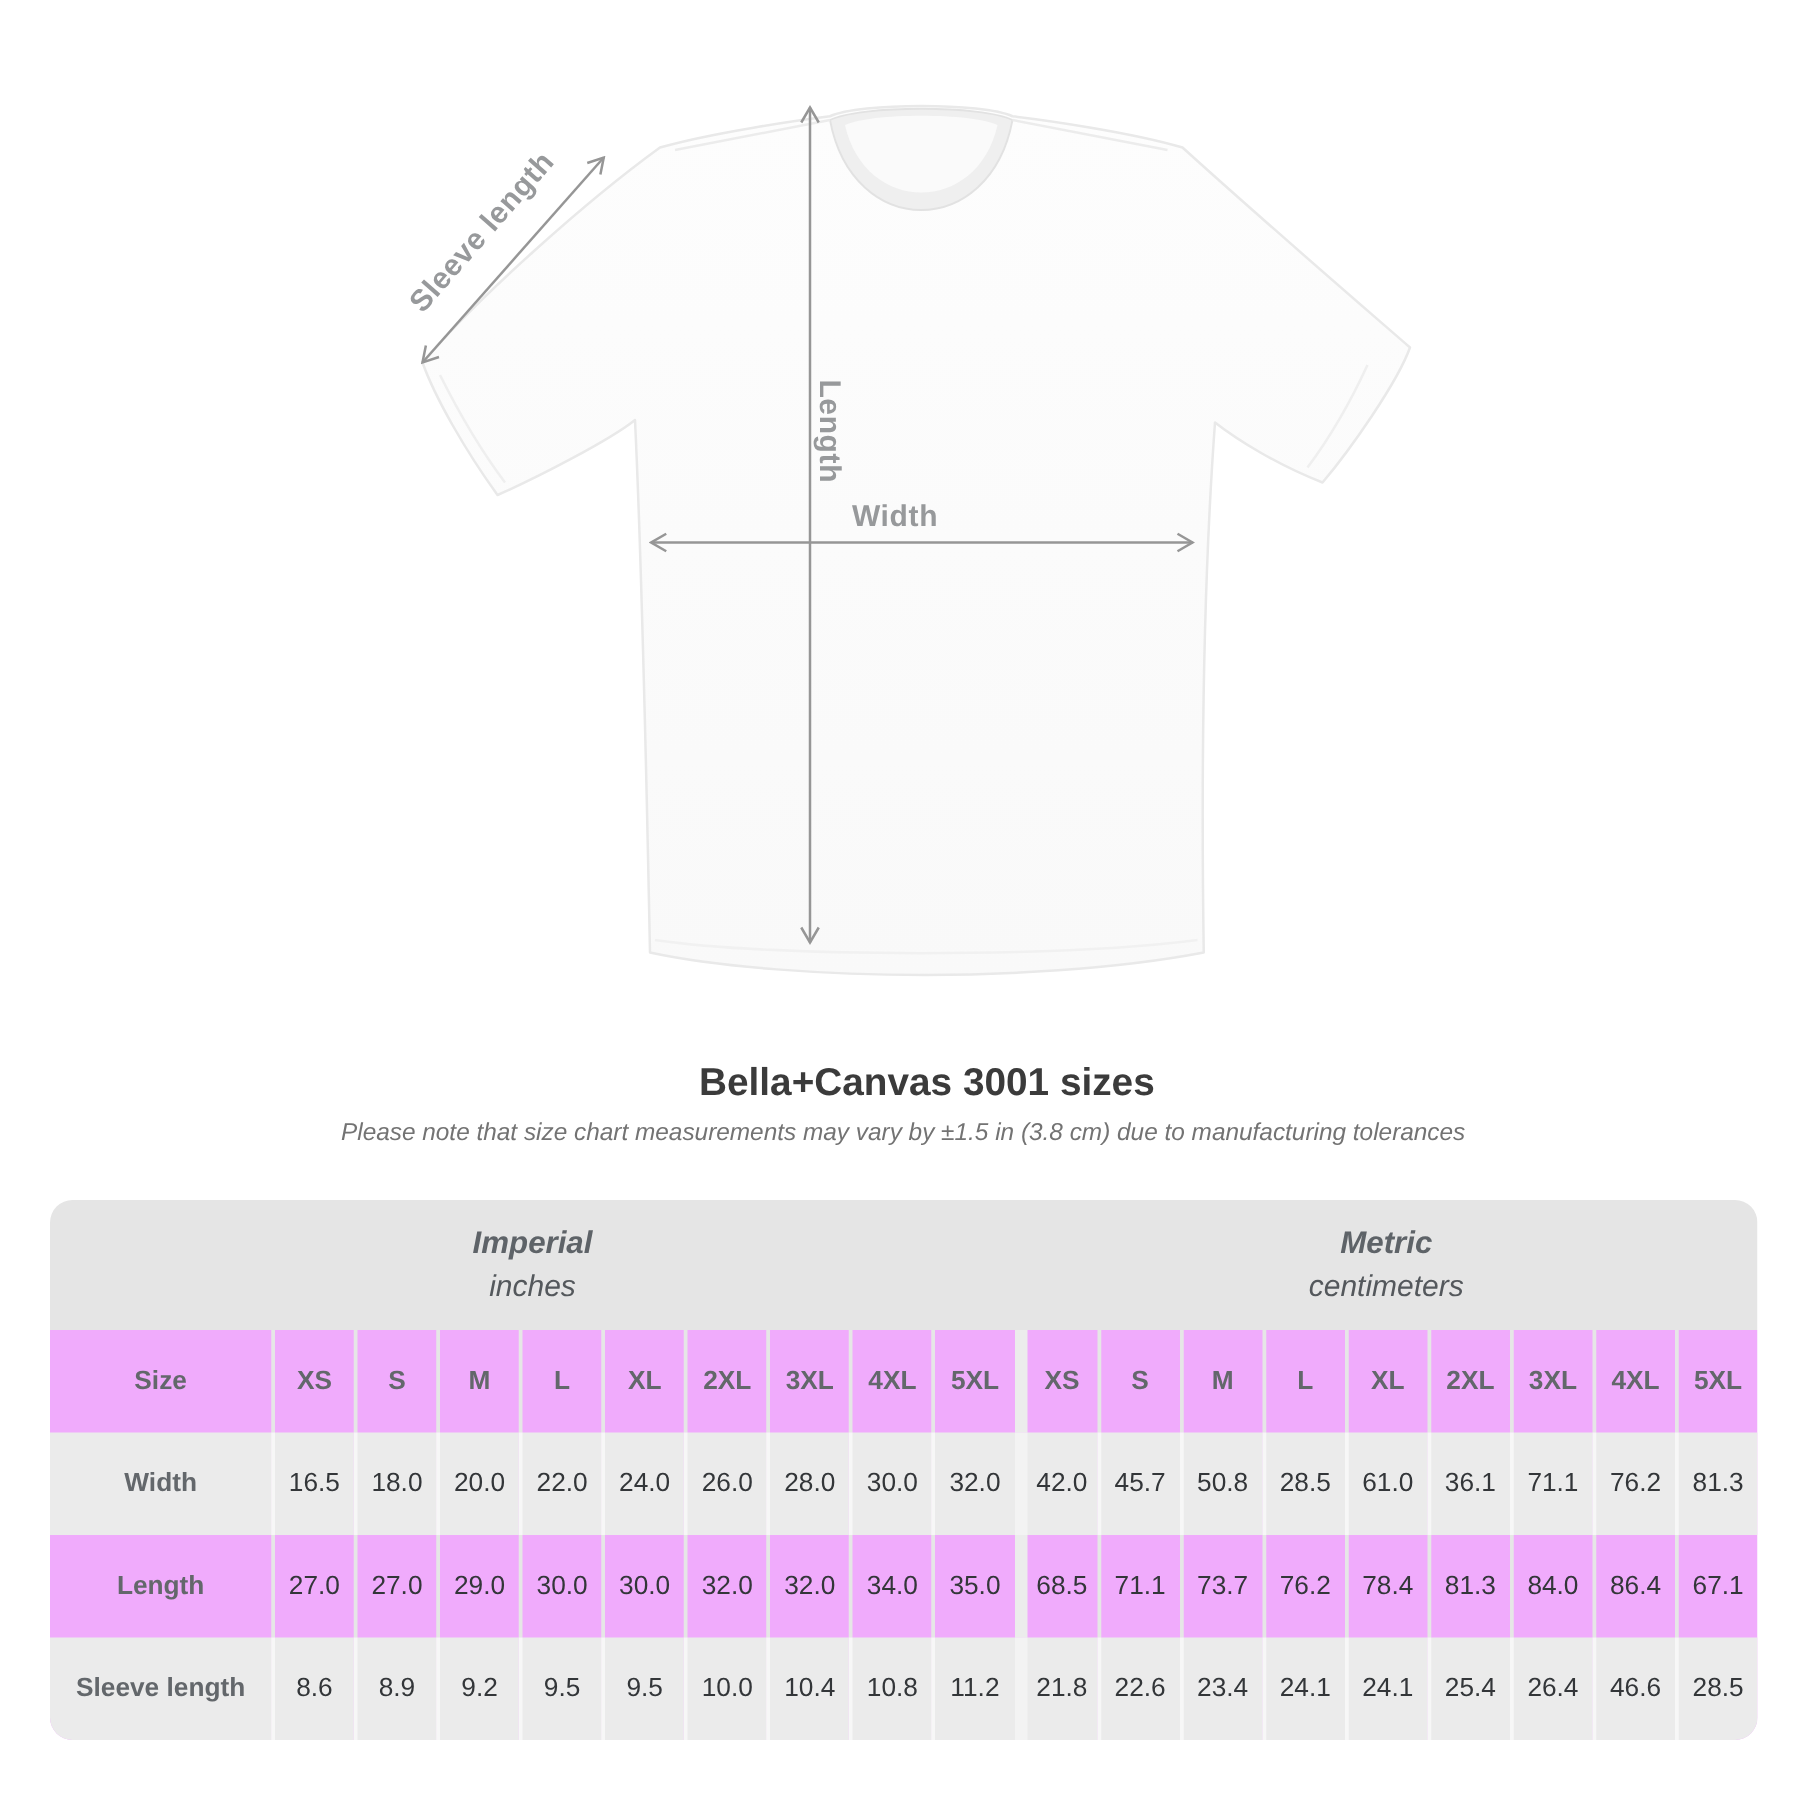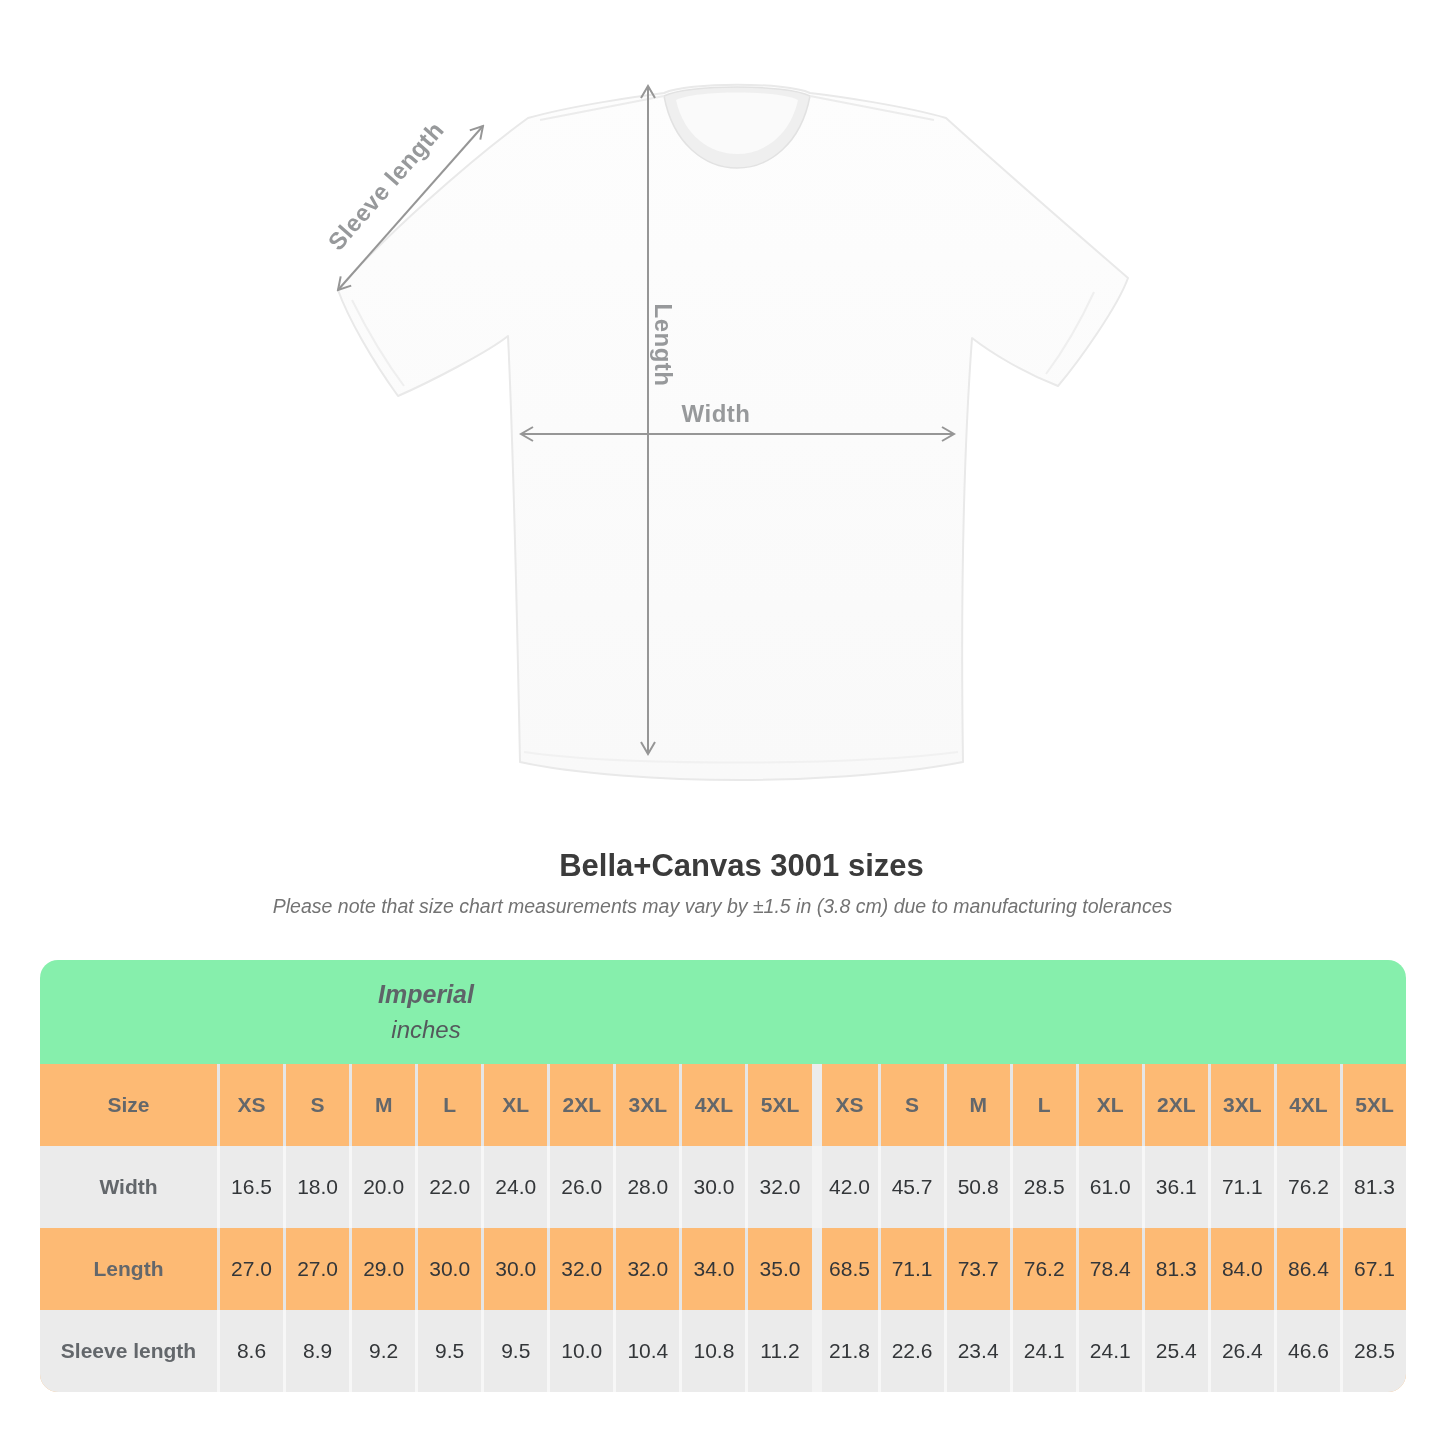--- a/index.html
+++ b/index.html
@@ -25,29 +25,29 @@
   .page-subtitle{
     position:absolute;top:895px;left:0;width:100%;text-align:center;
     font-size:19.5px;font-style:italic;color:#737373;margin:0;
   }
   
   .table-wrap{
     position:absolute;top:960px;left:40px;width:1366px;
     border-radius:18px;overflow:hidden;
   }
   .band{
-    height:104px;background:#86efac;
+    height:104px;background:#e5e5e5;
     display:grid;grid-template-columns:772px 1fr;
   }
   .band-half{display:flex;flex-direction:column;align-items:center;justify-content:center;gap:7px;}
   .band-title{font-size:25px;font-weight:bold;font-style:italic;color:#5e6368;}
   .band-unit{font-size:24px;font-style:italic;color:#54585c;}
   #size-grid{
     display:grid;grid-template-columns:177px repeat(18,1fr);grid-auto-rows:82px;
-    background:#fdba74;
+    background:#f0abfc;
   }
   .cell{display:flex;align-items:center;justify-content:center;font-size:21px;box-sizing:border-box;}
   .head{font-weight:bold;color:#63676b;}
   .data{color:#333639;}
   .bg-gray{background:#ebebeb;}
   .sep{border-left:3px solid #e6e6e6;}
   .bg-gray.sep{border-left-color:#f7f7f7;}
   .sep-strong{border-left-width:10px;border-left-color:#ececec;}
   .bg-gray.sep-strong{border-left-color:#f3f3f3;}
 </style>
@@ -105,20 +105,24 @@
 </div>
 
 <h1 class="page-title">Bella+Canvas 3001 sizes</h1>
 <p class="page-subtitle">Please note that size chart measurements may vary by ±1.5 in (3.8 cm) due to manufacturing tolerances</p>
 
 <div class="table-wrap">
   <div class="band">
     <div class="band-half">
       <div class="band-title">Imperial</div>
       <div class="band-unit">inches</div>
+    </div>
+    <div class="band-half">
+      <div class="band-title">Metric</div>
+      <div class="band-unit">centimeters</div>
     </div>
   </div>
   <div id="size-grid">
       <div class="cell head label-col">Size</div>
       <div class="cell head sep">XS</div>
       <div class="cell head sep">S</div>
       <div class="cell head sep">M</div>
       <div class="cell head sep">L</div>
       <div class="cell head sep">XL</div>
       <div class="cell head sep">2XL</div>

